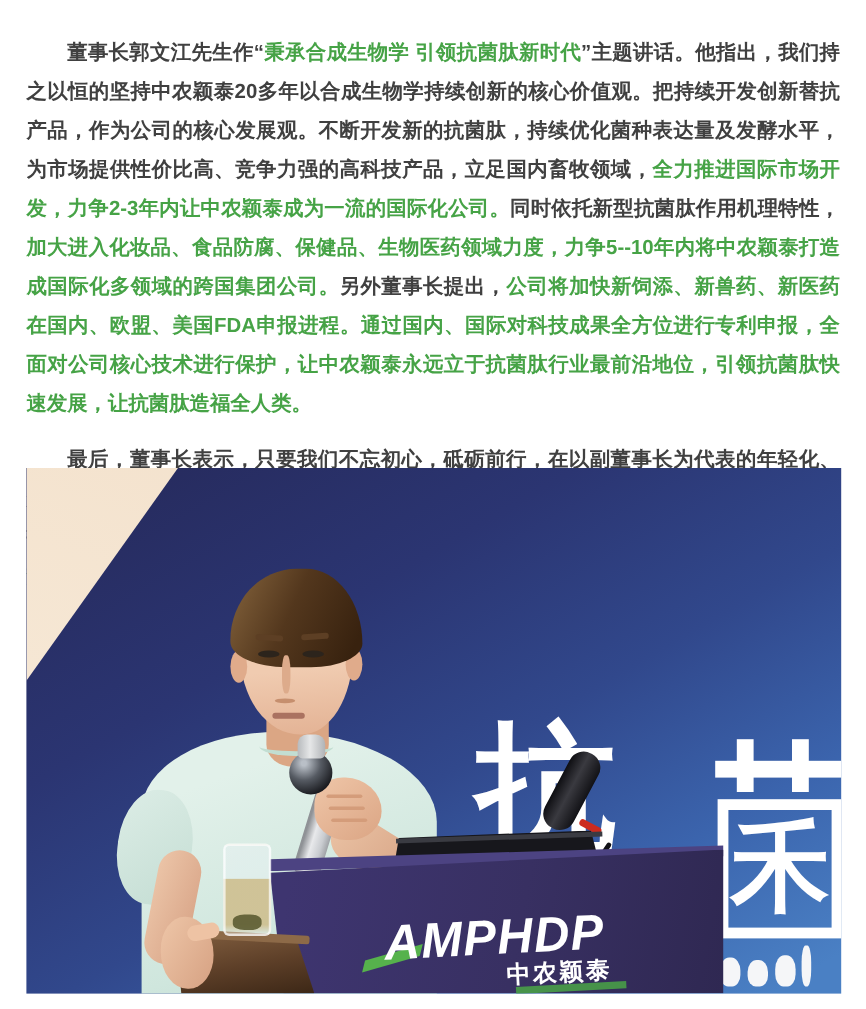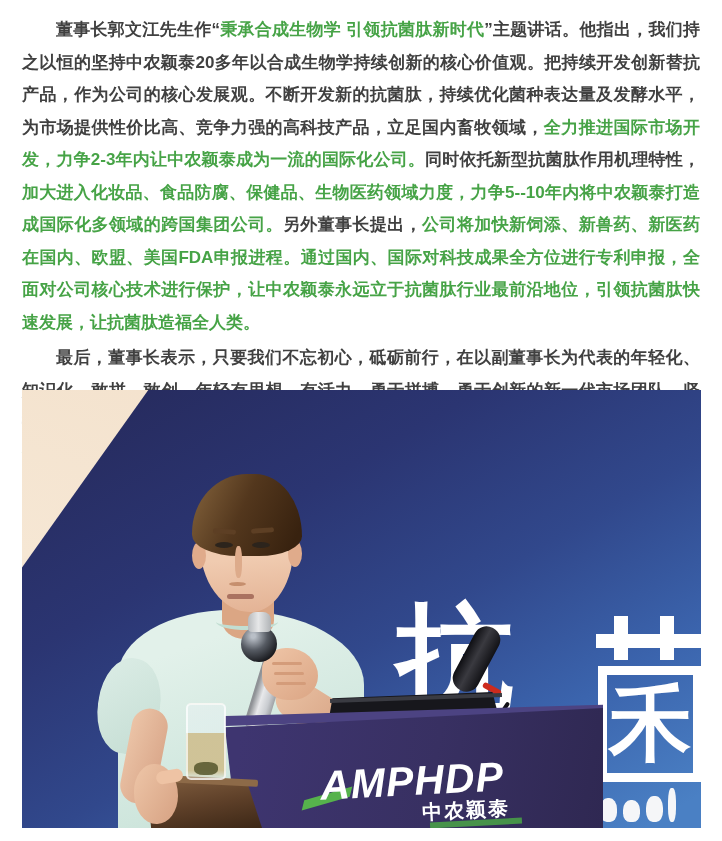--- a/index.html
+++ b/index.html
@@ -1,19 +1,19 @@
 <!DOCTYPE html>
 <html><head>
 <meta charset="utf-8">
 <style>
   html,body{margin:0;padding:0;background:#ffffff;}
   body{width:722px;height:841px;position:relative;overflow:hidden;
        font-family:"Liberation Sans","DejaVu Sans",sans-serif;}
   .article{position:absolute;left:22px;top:14px;width:678px;}
-  .para{margin:0 0 3px 0;font-size:17px;line-height:32.5px;text-align:justify;
+  .para{margin:14px 0 3px 0;font-size:17px;line-height:32.5px;text-align:justify;
         text-indent:2em;color:#404040;font-weight:bold;}
   .t{color:#404040;}
   .g{color:#46a346;}
   
   .photo{position:absolute;left:22px;top:390px;width:679px;height:438px;margin:0;
          overflow:hidden;background:linear-gradient(150deg,#262a5c 4%,#2b3572 32%,
          #31488c 55%,#3b64ad 76%,#4a80c4 96%);}
   .photo *{position:absolute;box-sizing:border-box;}
   .wedge{left:0;top:0;width:100%;height:100%;
          background:linear-gradient(200deg,#f2dfc9,#f6e7d4 60%,#efd9c5);

